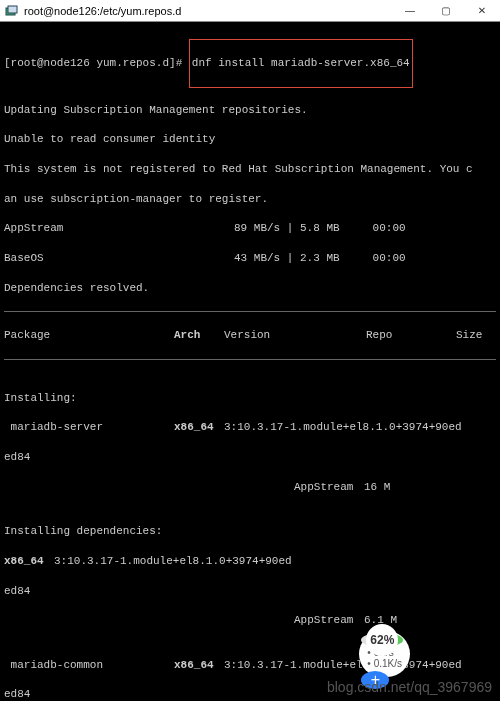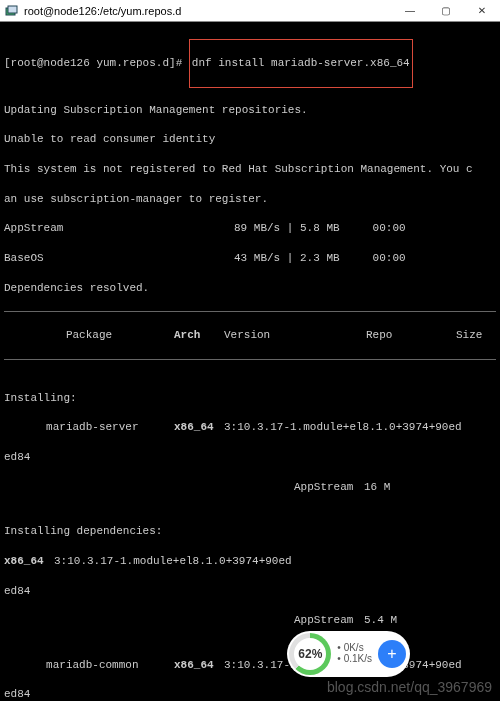--- a/index.html
+++ b/index.html
@@ -41,21 +41,21 @@
     white-space: pre;
     background: #000;
     position: relative;
   }
   .highlight-box {
     border: 1px solid #d94a3a;
     padding: 16px 2px;
     display: inline-block;
   }
   .table-row { display: flex; }
-  .col-pkg { width: 170px; overflow: hidden; text-align: center; }
+  .col-pkg { width: 170px; overflow: hidden; }
   .col-arch { width: 50px; font-weight: bold; }
   .row-right { display:flex; }
   .col-right-repo { width: 360px; text-align:left; padding-left: 290px; }
   .col-right-size { width: 60px; }
   hr.sep {
     border: none;
     border-top: 1px solid #666;
     margin: 1px 0;
   }
   .watermark {
@@ -64,27 +64,27 @@
     bottom: 6px;
     color: #555;
     font-size: 14px;
     font-family: sans-serif;
   }
   .floater {
     position: absolute;
     bottom: 24px;
     right: 90px;
     display: flex;
-    align-items: center;
     background: #fff;
     border-radius: 24px;
     height: 46px;
     padding: 2px;
     box-shadow: 0 2px 8px rgba(0,0,0,.3);
     font-family: sans-serif;
+    flex-direction: column;
   }
   .floater .ring {
     width: 42px; height: 42px;
     border-radius: 50%;
     background: conic-gradient(#5cc95c 0 62%, #e0e0e0 62% 100%);
     display: flex; align-items: center; justify-content: center;
     position: relative;
   }
   .floater .ring::after {
     content: "";
@@ -146,21 +146,21 @@
 <hr class="sep">
 
 <div>Installing:</div>
 <div class="table-row"><span class="col-pkg"> mariadb-server</span><span class="col-arch">x86_64</span><span>3:10.3.17-1.module+el8.1.0+3974+90ed</span></div>
 <div>ed84</div>
 <div class="row-right"><span class="col-right-repo">AppStream</span><span class="col-right-size">16 M</span></div>
 
 <div>Installing dependencies:</div>
 <div class="table-row"><span class="col-arch">x86_64</span><span>3:10.3.17-1.module+el8.1.0+3974+90ed</span></div>
 <div>ed84</div>
-<div class="row-right"><span class="col-right-repo">AppStream</span><span class="col-right-size">5.4 M</span></div>
+<div class="row-right"><span class="col-right-repo">AppStream</span><span class="col-right-size">6.1 M</span></div>
 
 <div class="table-row"><span class="col-pkg"> mariadb-common</span><span class="col-arch">x86_64</span><span>3:10.3.17-1.module+el8.1.0+3974+90ed</span></div>
 <div>ed84</div>
 <div class="row-right"><span class="col-right-repo">AppStream</span><span class="col-right-size">62 k</span></div>
 
 
 
 
 
 

